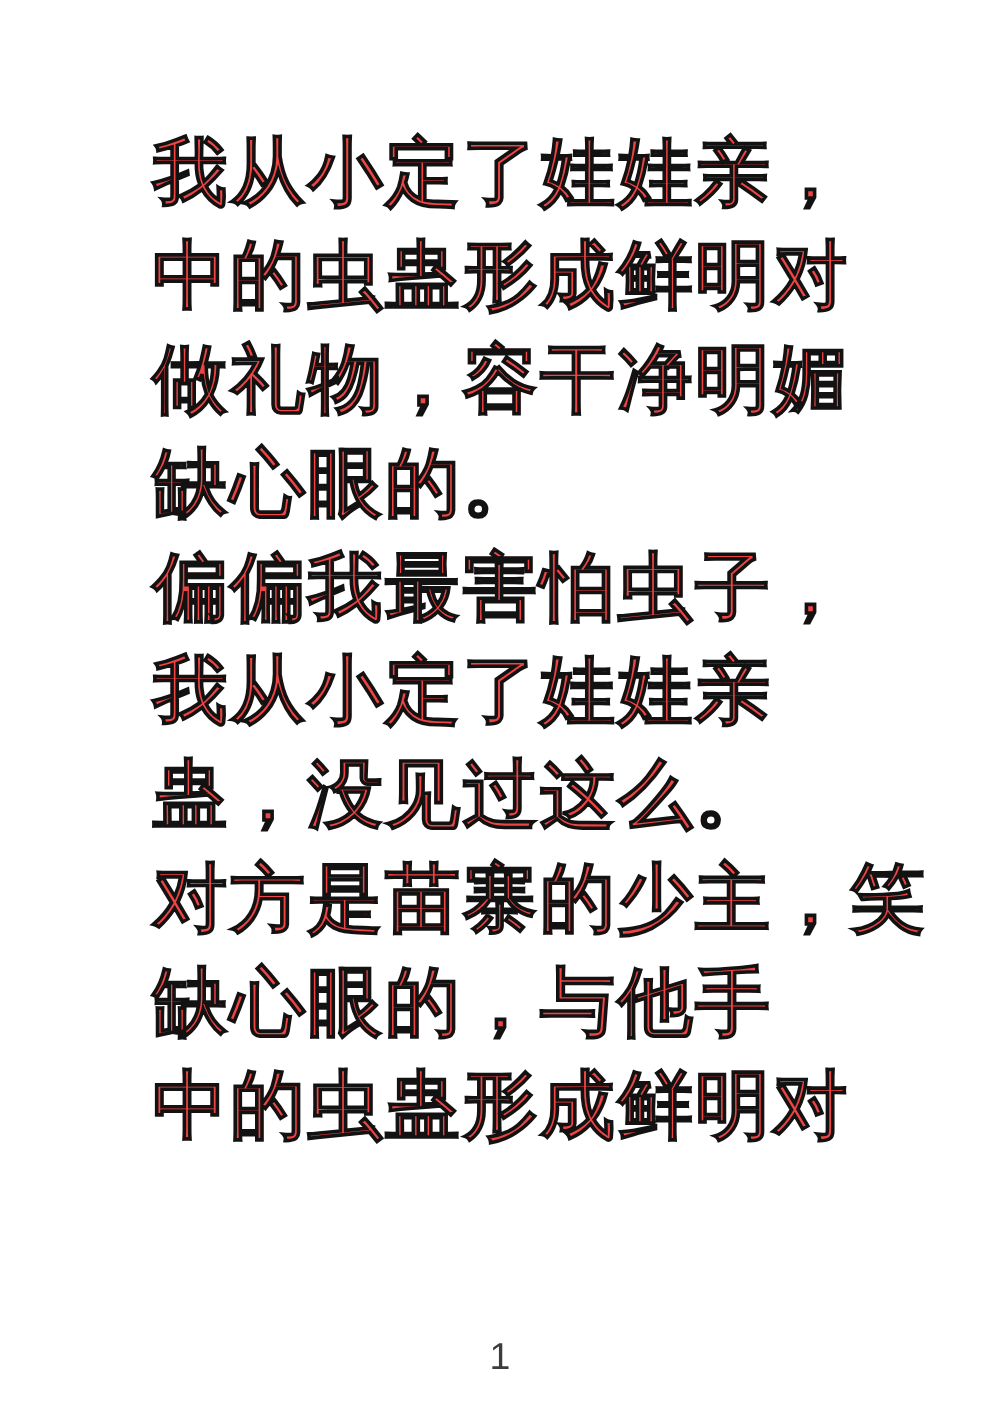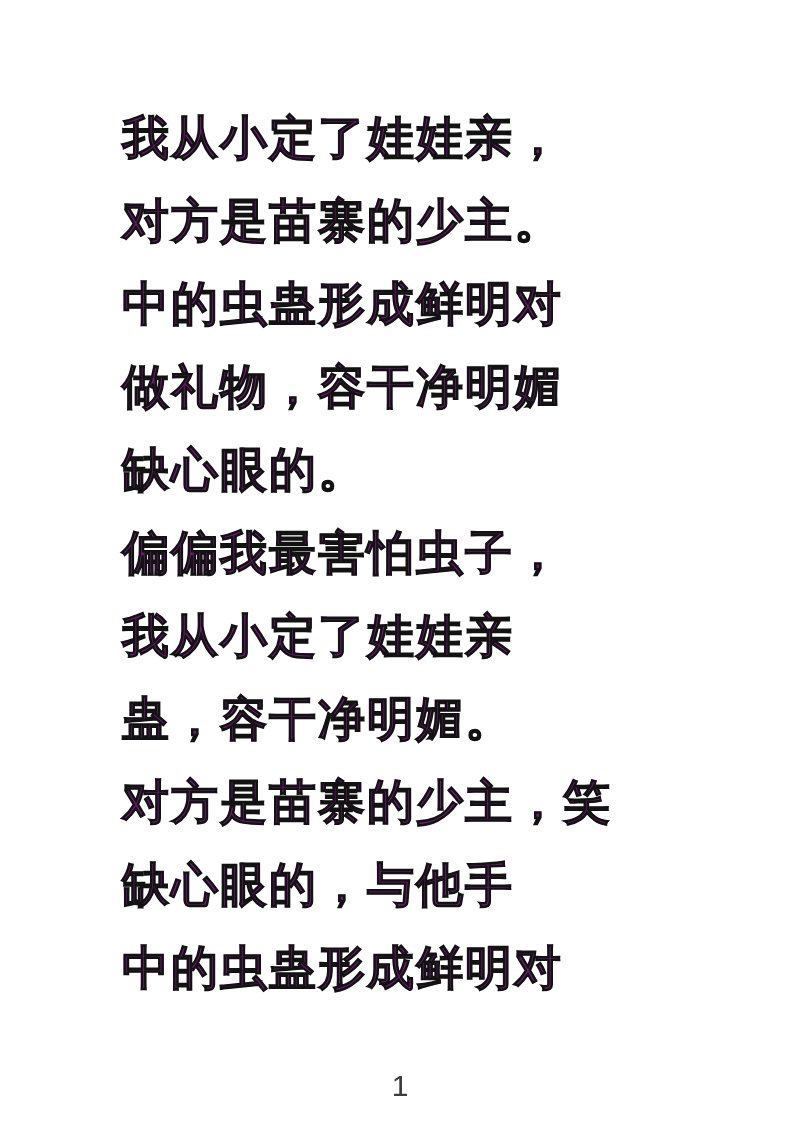--- a/index.html
+++ b/index.html
@@ -16,26 +16,26 @@
       overflow: hidden;
     }
     .text-block {
       position: absolute;
       top: 96px;
       left: 122px;
       width: 566px;
       color: #121212;
     }
     .text-line {
-      font-size: 47px;
+      font-size: 60px;
       line-height: 83px;
       font-weight: 900;
       letter-spacing: 2px;
       white-space: nowrap;
-      color: #701a75;
+      color: #ef4444;
       
       -webkit-text-stroke: 1px #121212;
     }
     .page-footer {
       position: absolute;
       left: 0;
       right: 0;
       bottom: 24px;
       text-align: center;
     }
@@ -46,27 +46,26 @@
       color: #3c3c3c;
       font-family: "Liberation Sans", sans-serif;
     }
   </style>
 </head>
 <body>
 
 <div class="page">
   <div class="text-block">
     <div class="text-line">我从小定了娃娃亲，</div>
-    <div class="text-line">对方是苗寨的少主。</div>
     <div class="text-line">中的虫蛊形成鲜明对</div>
     <div class="text-line">做礼物，容干净明媚</div>
     <div class="text-line">缺心眼的。</div>
     <div class="text-line">偏偏我最害怕虫子，</div>
     <div class="text-line">我从小定了娃娃亲</div>
-    <div class="text-line">蛊，容干净明媚。</div>
+    <div class="text-line">蛊，没见过这么。</div>
     <div class="text-line">对方是苗寨的少主，笑</div>
     <div class="text-line">缺心眼的，与他手</div>
     <div class="text-line">中的虫蛊形成鲜明对</div>
   </div>
 
   <div class="page-footer">
     <span class="page-number">1</span>
   </div>
 </div>
 

